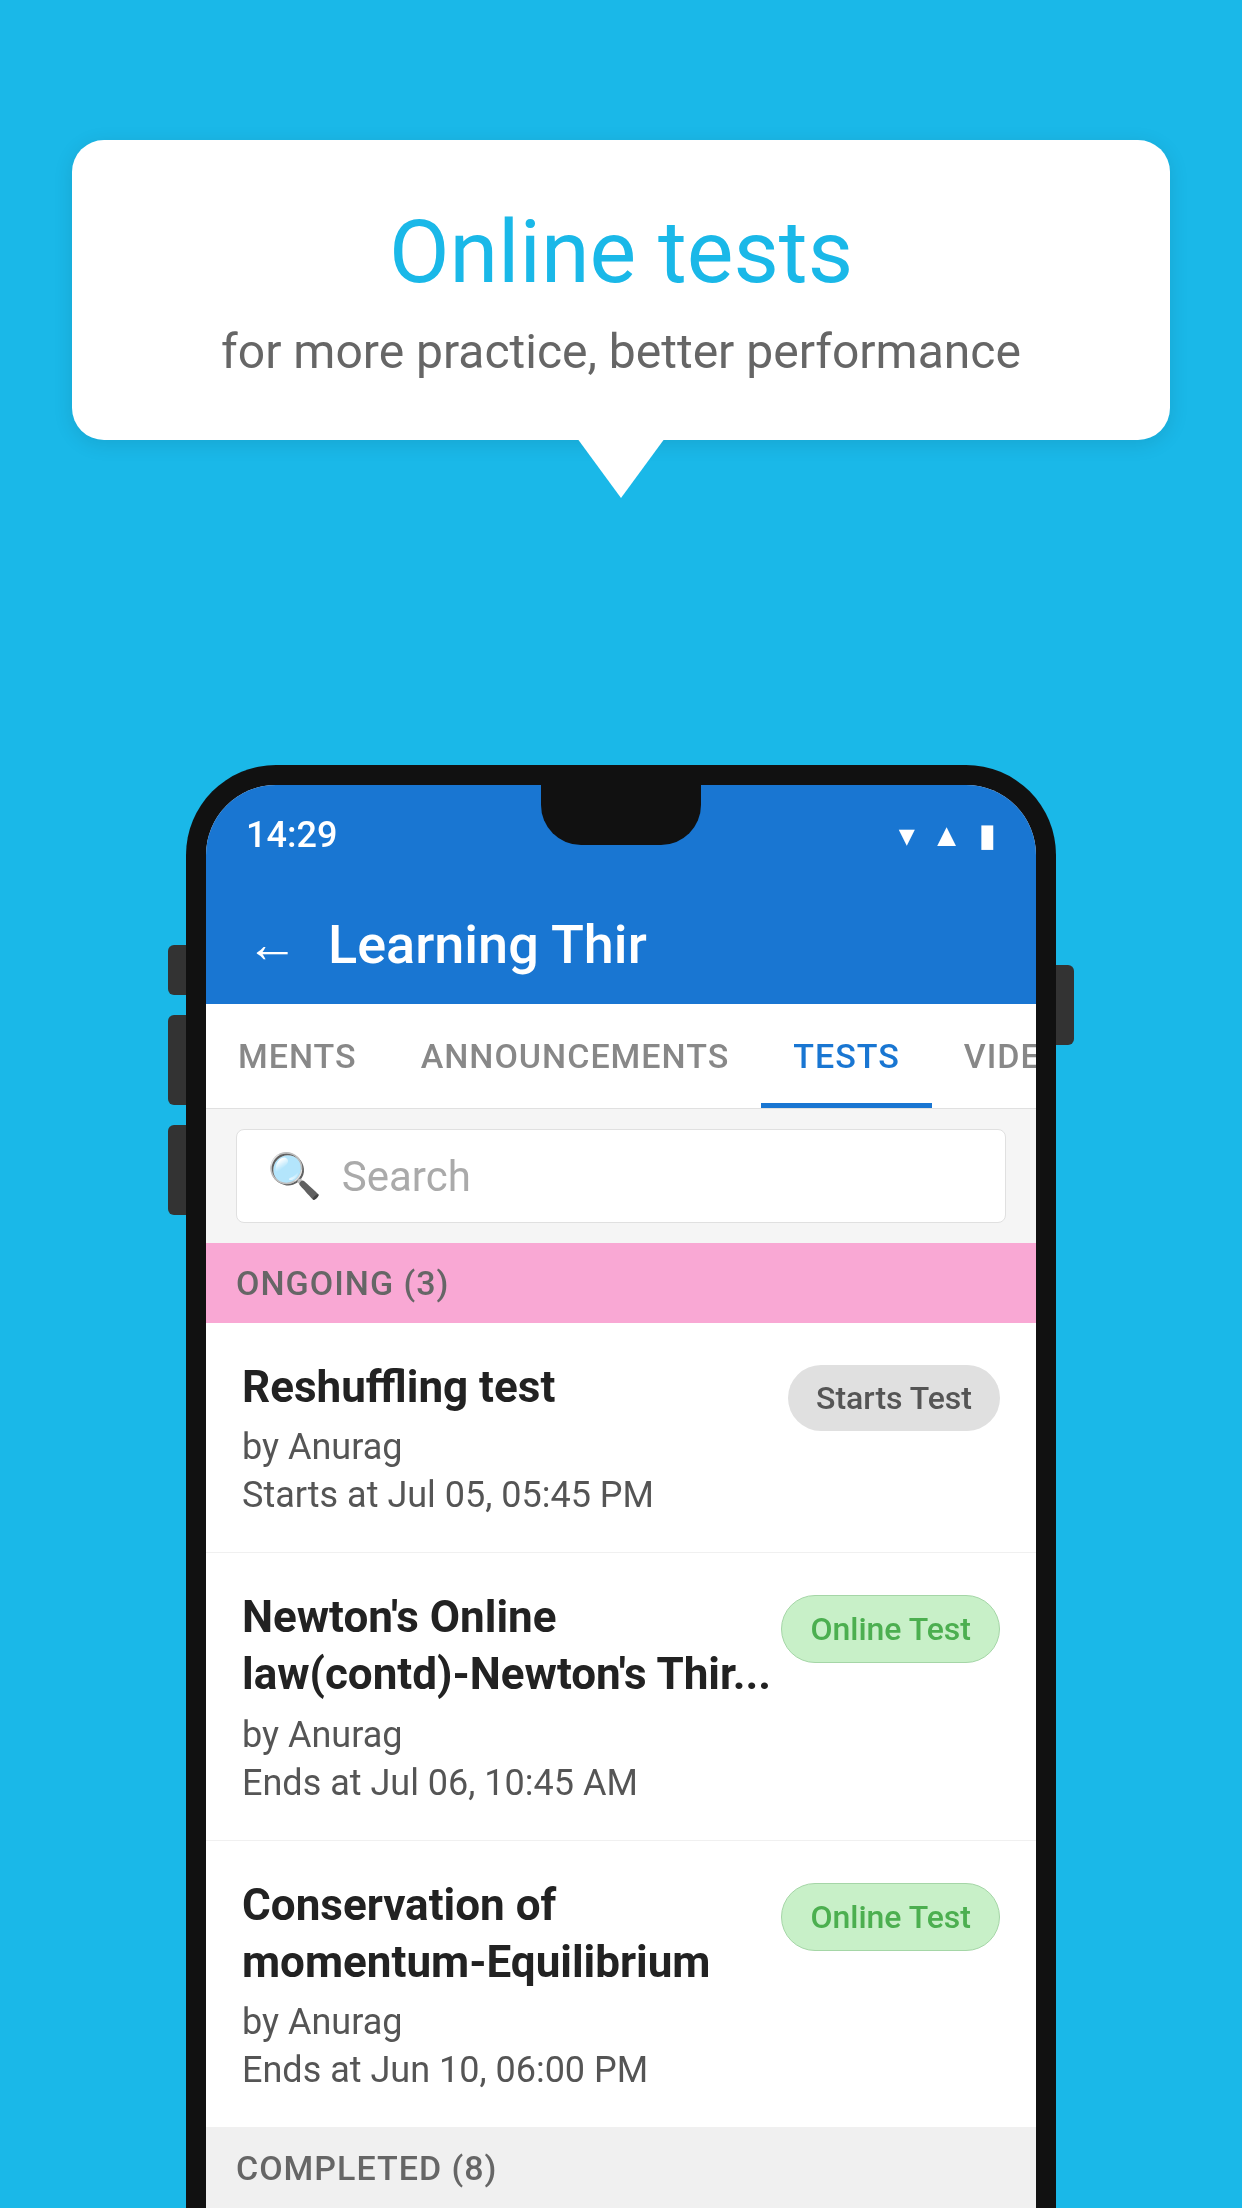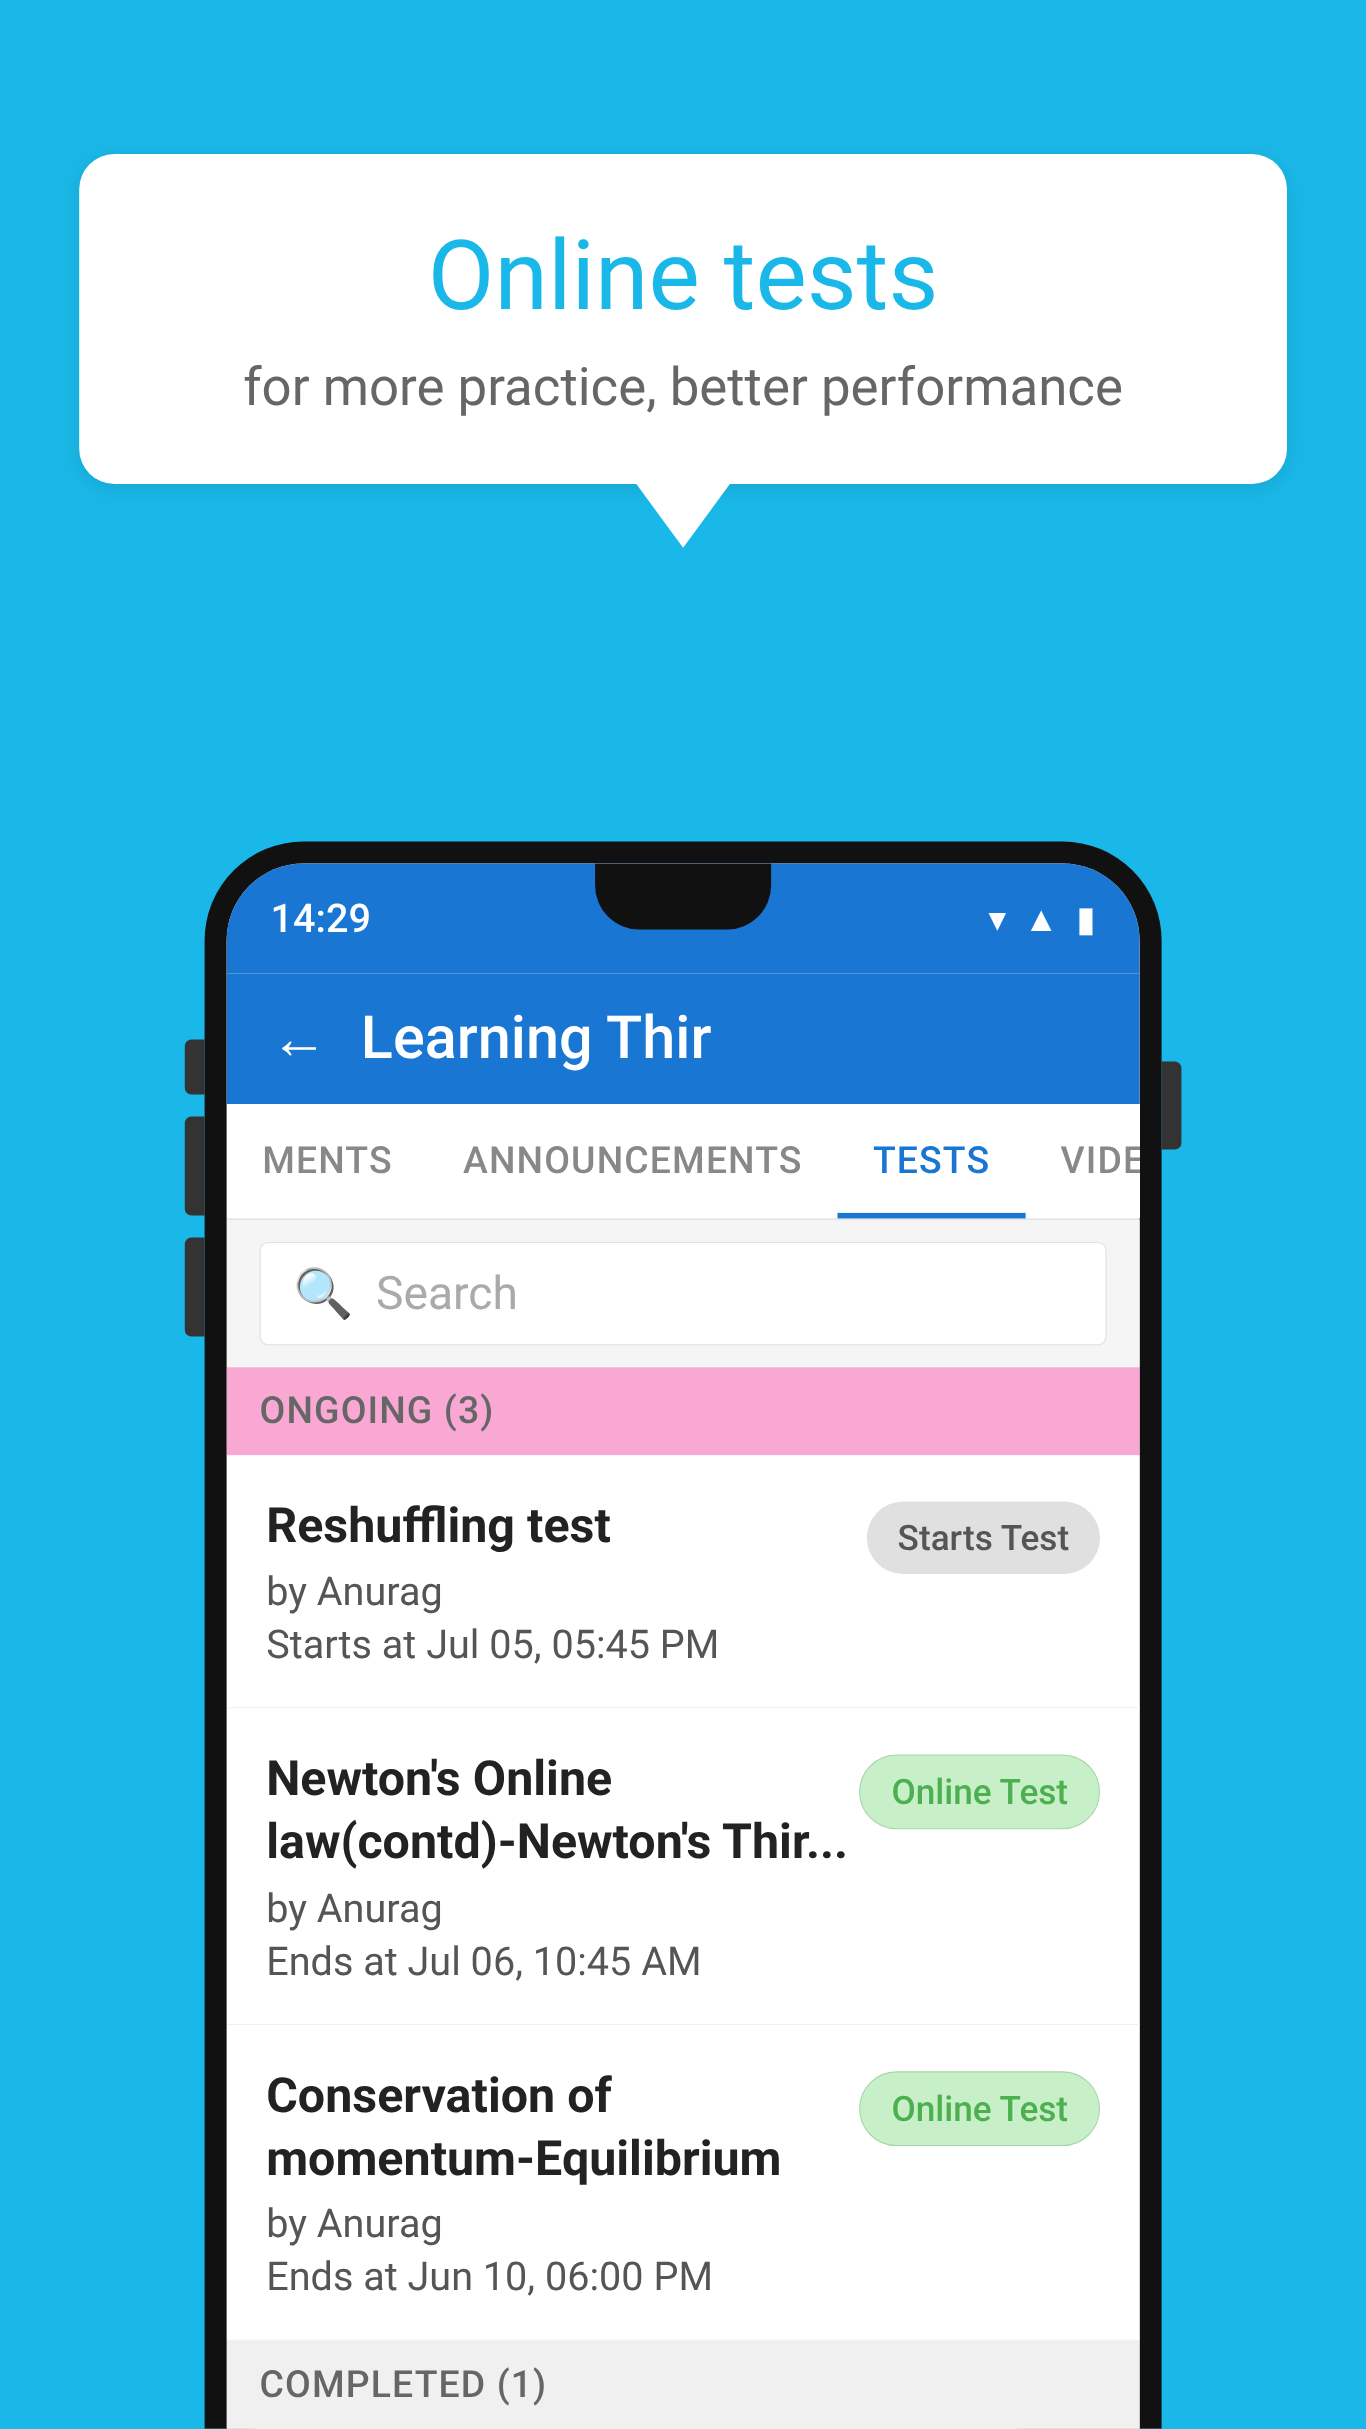--- a/index.html
+++ b/index.html
@@ -395,17 +395,17 @@
           <div class="test-info">
             <div class="test-name">Conservation of momentum-Equilibrium</div>
             <div class="test-by">by Anurag</div>
             <div class="test-date">Ends at  Jun 10, 06:00 PM</div>
           </div>
           <div class="test-badge badge-online">Online Test</div>
         </div>
 
       </div>
 
-      <div class="completed-header">COMPLETED (1)</div>
+      <div class="completed-header">COMPLETED (8)</div>
 
     </div>
   </div>
 </div>
 
 </body></html>

